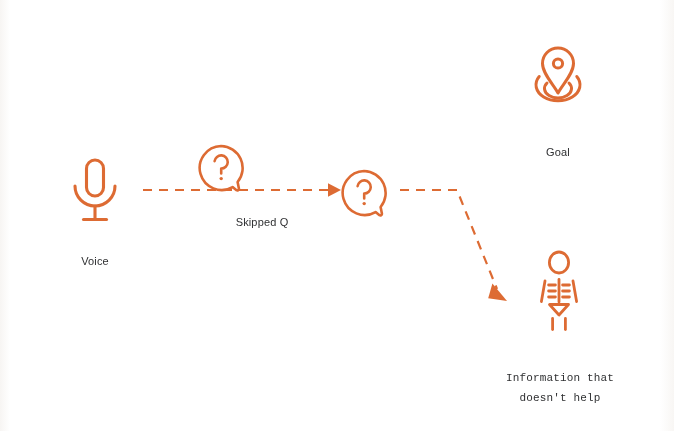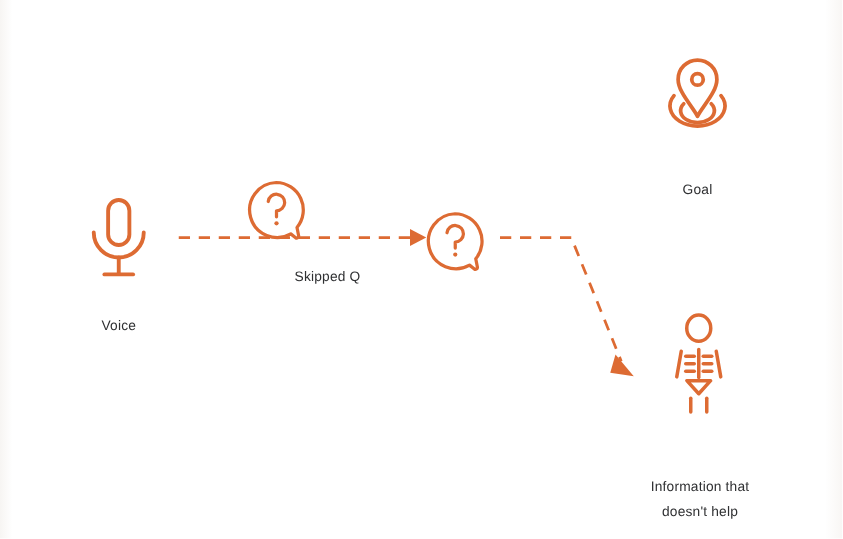--- a/index.html
+++ b/index.html
@@ -58,21 +58,21 @@
   #node-voice      { left: 95px;  top: 190px; }
   #node-skipped    { left: 221px; top: 168px; }
   #node-answered   { left: 364px; top: 193px; }
   #node-goal       { left: 558px; top: 78px;  }
   #node-skeleton   { left: 559px; top: 291px; }
   
   #label-voice     { left: 95px;  top: 251px; }
   #label-skipped   { left: 222px; top: 212px; margin-left: 40px; }
   #label-answered  { left: 364px; top: 240px; }
   #label-goal      { left: 558px; top: 142px; }
-  #label-noinfo    { left: 560px; top: 380px; }
+  #label-noinfo    { left: 560px; top: 368px; font-family: Liberation Mono, monospace; }
 </style>
 </head>
 <body>
 
 <div id="stage">
 
   <svg class="edge-layer" viewBox="0 0 674 431">
 
     <g>
       <line x1="143" y1="190" x2="328" y2="190" stroke="#dd6b33" stroke-width="2.2" stroke-dasharray="9 7" stroke-linecap="butt"></line>

